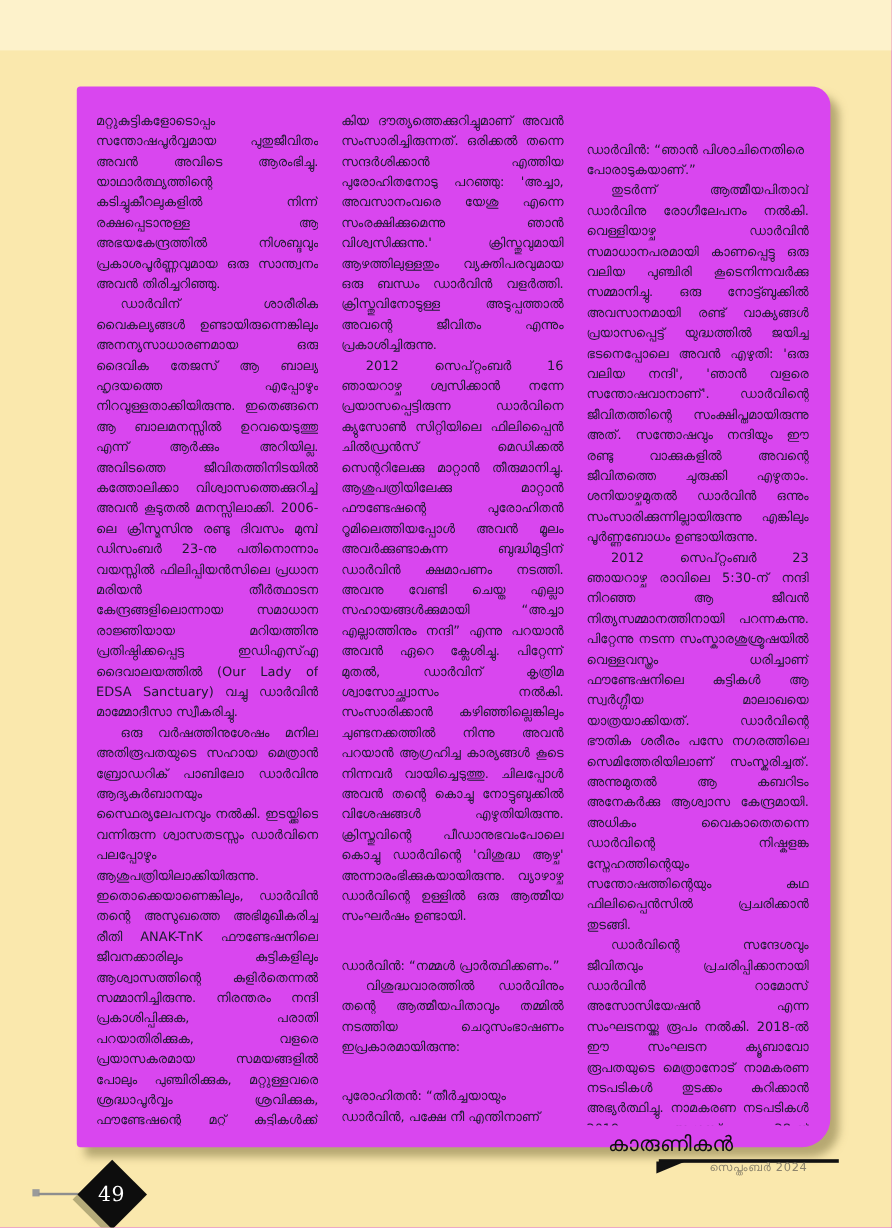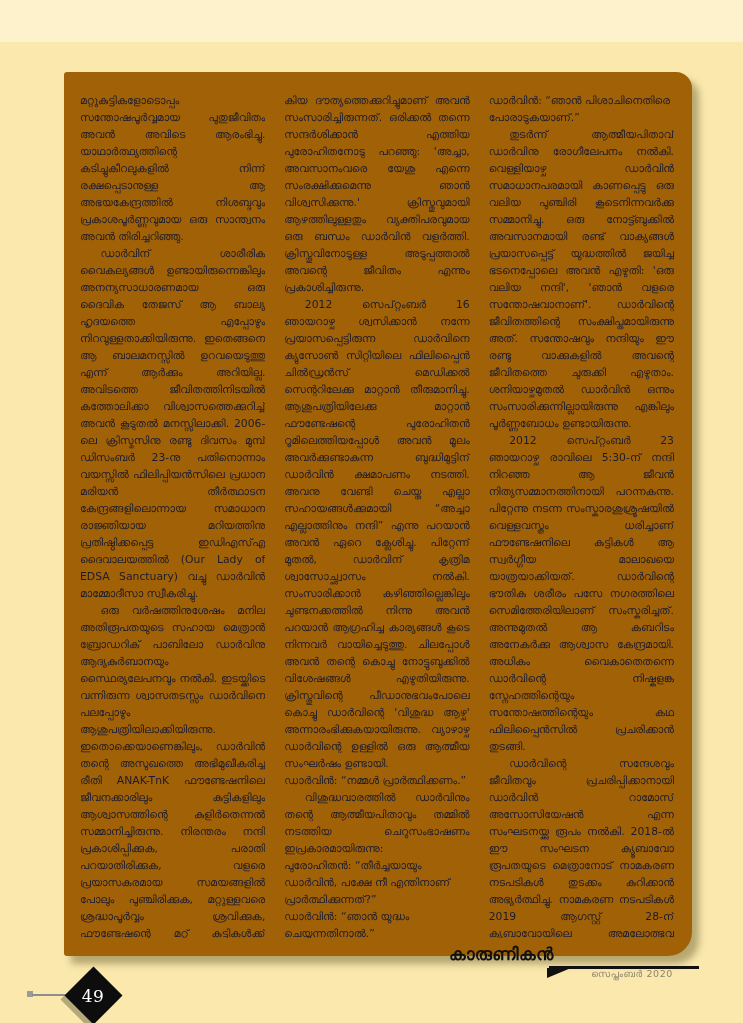--- a/index.html
+++ b/index.html
@@ -4,38 +4,38 @@
 <style>
   html,body{margin:0;padding:0;}
   body{
     width:743px;height:1023px;position:relative;overflow:hidden;
     background:#fae8ad;
     font-family:"DejaVu Sans","Liberation Sans",sans-serif;
   }
   .top-band{position:absolute;left:0;top:0;width:743px;height:42px;background:#fdf2cb;}
   .panel{
     position:absolute;left:64px;top:72px;width:628px;height:884px;
-    background:#a16207;
+    background:#d946ef;
     border-radius:3px 16px 24px 3px;
     box-shadow:7px 8px 7px rgba(125,114,66,0.55);
   }
   .columns{
     position:absolute;left:16px;top:20px;right:18px;bottom:18px;
     display:flex;gap:19px;
   }
   .col{flex:1 1 0;overflow:hidden;}
   .para{
     margin:0;color:#1b1b2e;
     font-size:10.8px;line-height:17px;
     text-align:justify;text-justify:inter-word;
     word-break:break-word;
   }
   .para.body{text-indent:1.9em;}
   .para.cont{text-indent:0;}
-  .para.dialogue{text-align:left;text-indent:0;}
+  .para.dialogue{text-align:left;text-indent:0;margin-top:24px;}
   .para .it{}
   
   .marker-line{position:absolute;left:32px;top:994px;width:48px;height:2px;background:#8e8e8e;}
   .marker-dot{position:absolute;left:27px;top:991px;width:6px;height:6px;background:#9a9a9a;}
   .diamond-shadow{
     position:absolute;left:69px;top:979px;width:41px;height:41px;
     background:#a39a6b;transform:rotate(45deg);opacity:.8;
   }
   .diamond{
     position:absolute;left:73px;top:975px;width:41px;height:41px;
@@ -43,21 +43,21 @@
     display:flex;align-items:center;justify-content:center;
   }
   .diamond .num{
     transform:rotate(-45deg);color:#ffffff;
     font-family:"DejaVu Serif","Liberation Serif",serif;
     font-size:17px;letter-spacing:.5px;
   }
   
   .brand-name{
     position:absolute;right:74px;top:944px;width:220px;
-    text-align:left;font-weight:bold;font-size:17.5px;color:#101010;
+    text-align:center;font-weight:normal;font-size:17.5px;color:#101010;
     letter-spacing:.3px;
   }
   .brand-rule{position:absolute;right:44px;top:966px;width:150px;height:2.5px;background:#111111;}
   .brand-wedge{
     position:absolute;right:172px;top:968px;width:0;height:0;
     border-top:10px solid #111111;border-right:24px solid transparent;
   }
   .brand-date{
     position:absolute;right:70px;top:968px;width:120px;
     text-align:right;font-size:9.5px;color:#8c846c;letter-spacing:.6px;
@@ -95,13 +95,13 @@
 <div class="marker-dot"></div>
 <div class="marker-line"></div>
 <div class="diamond-shadow"></div>
 <div class="diamond">
   <span class="num">49</span>
 </div>
 
 <div class="brand-name">കാരുണികൻ</div>
 <div class="brand-rule"></div>
 <div class="brand-wedge"></div>
-<div class="brand-date">സെപ്തംബർ 2020</div>
+<div class="brand-date">സെപ്തംബർ 2024</div>
 
 </body></html>

